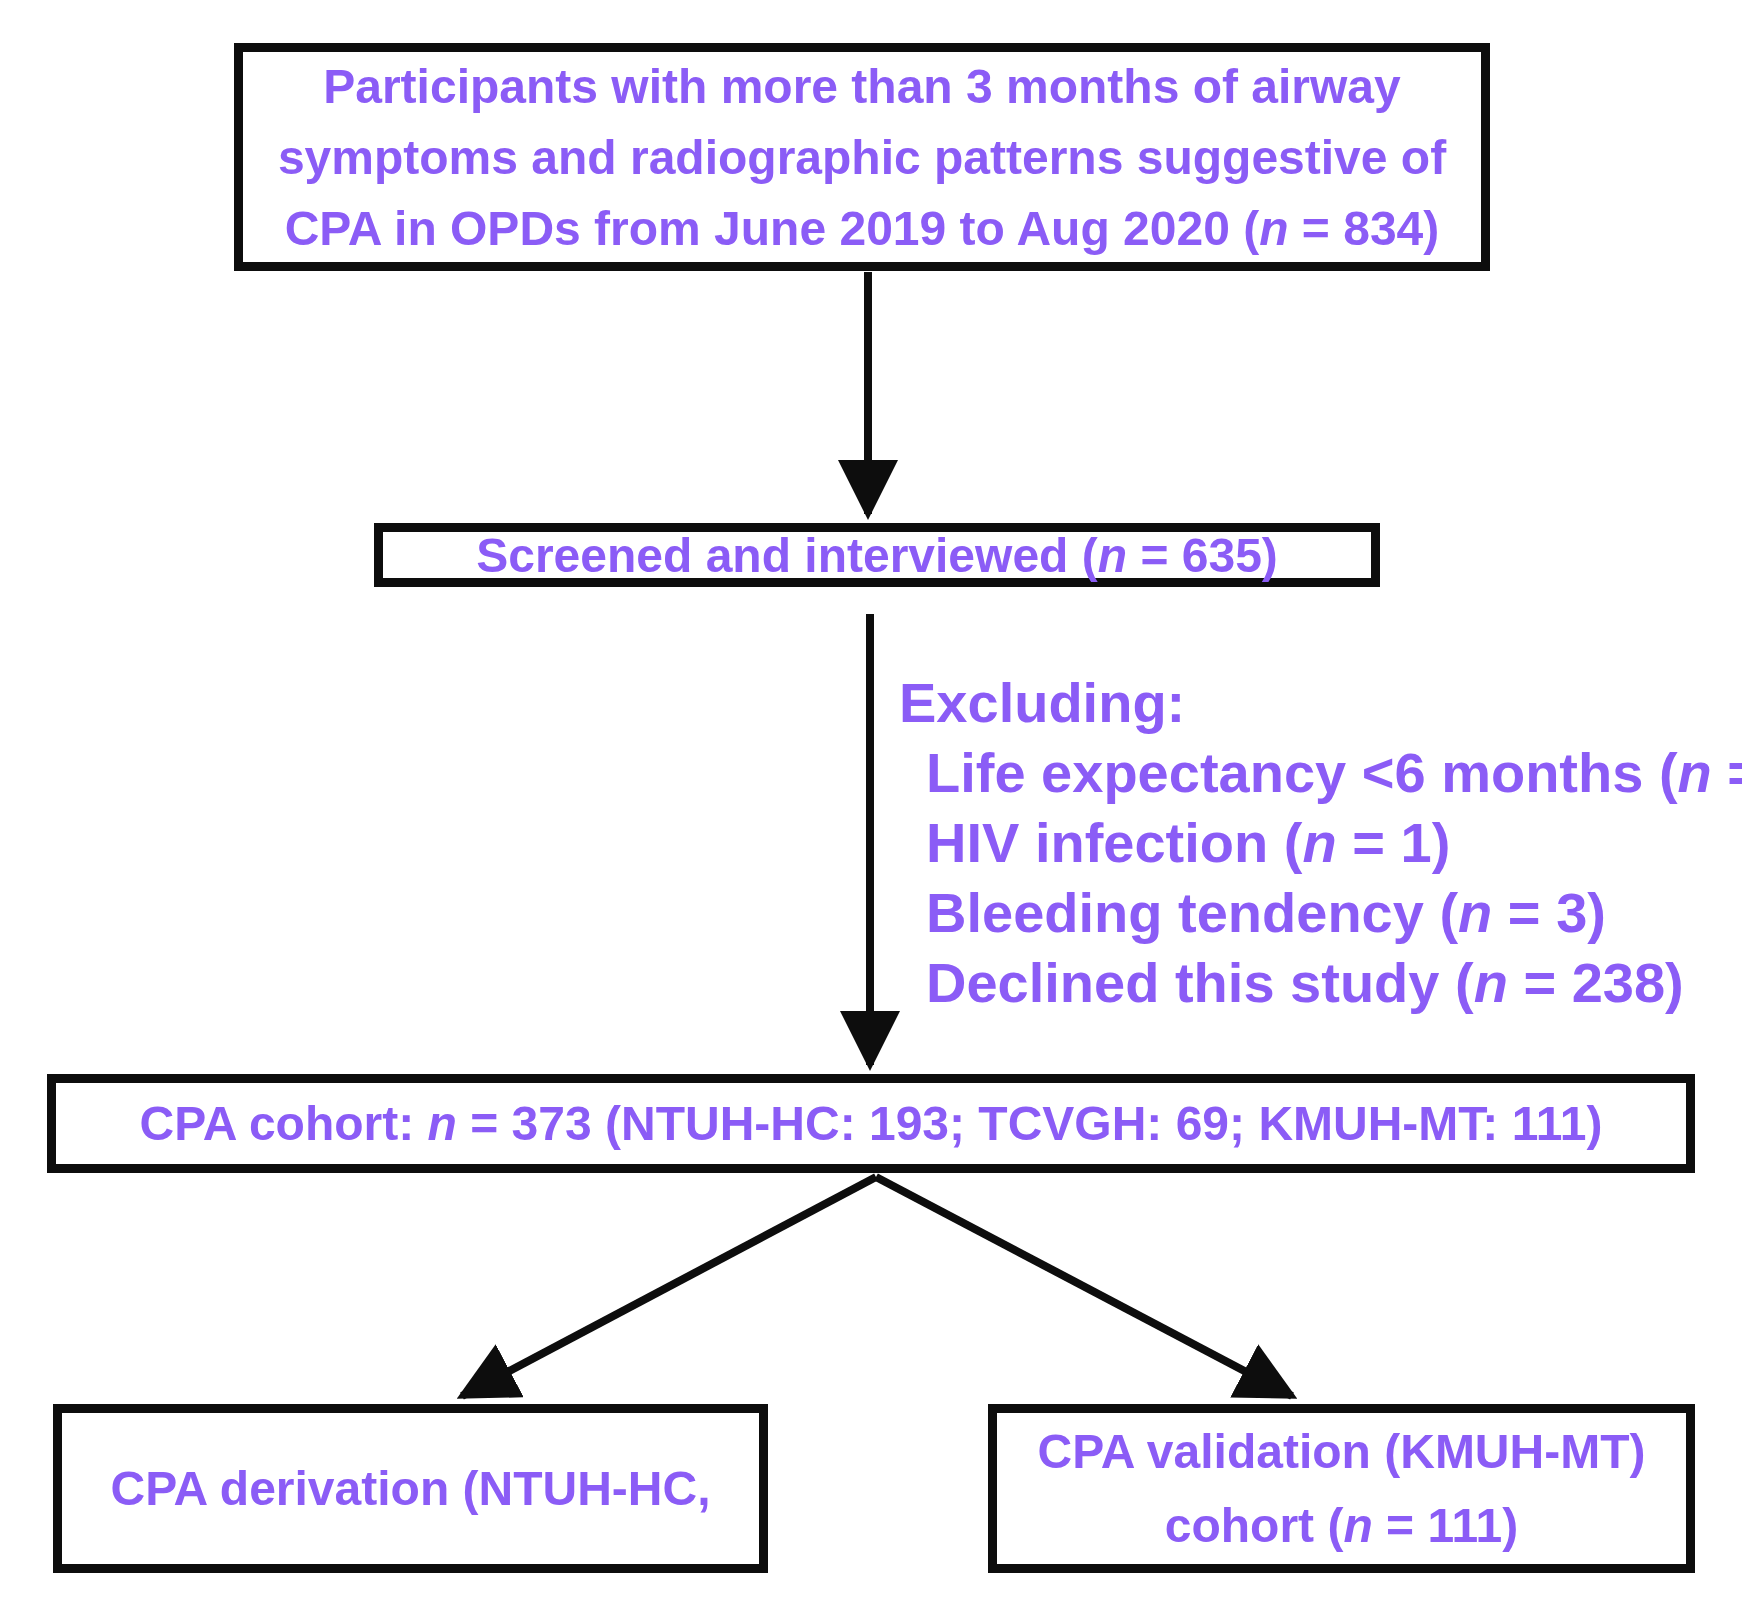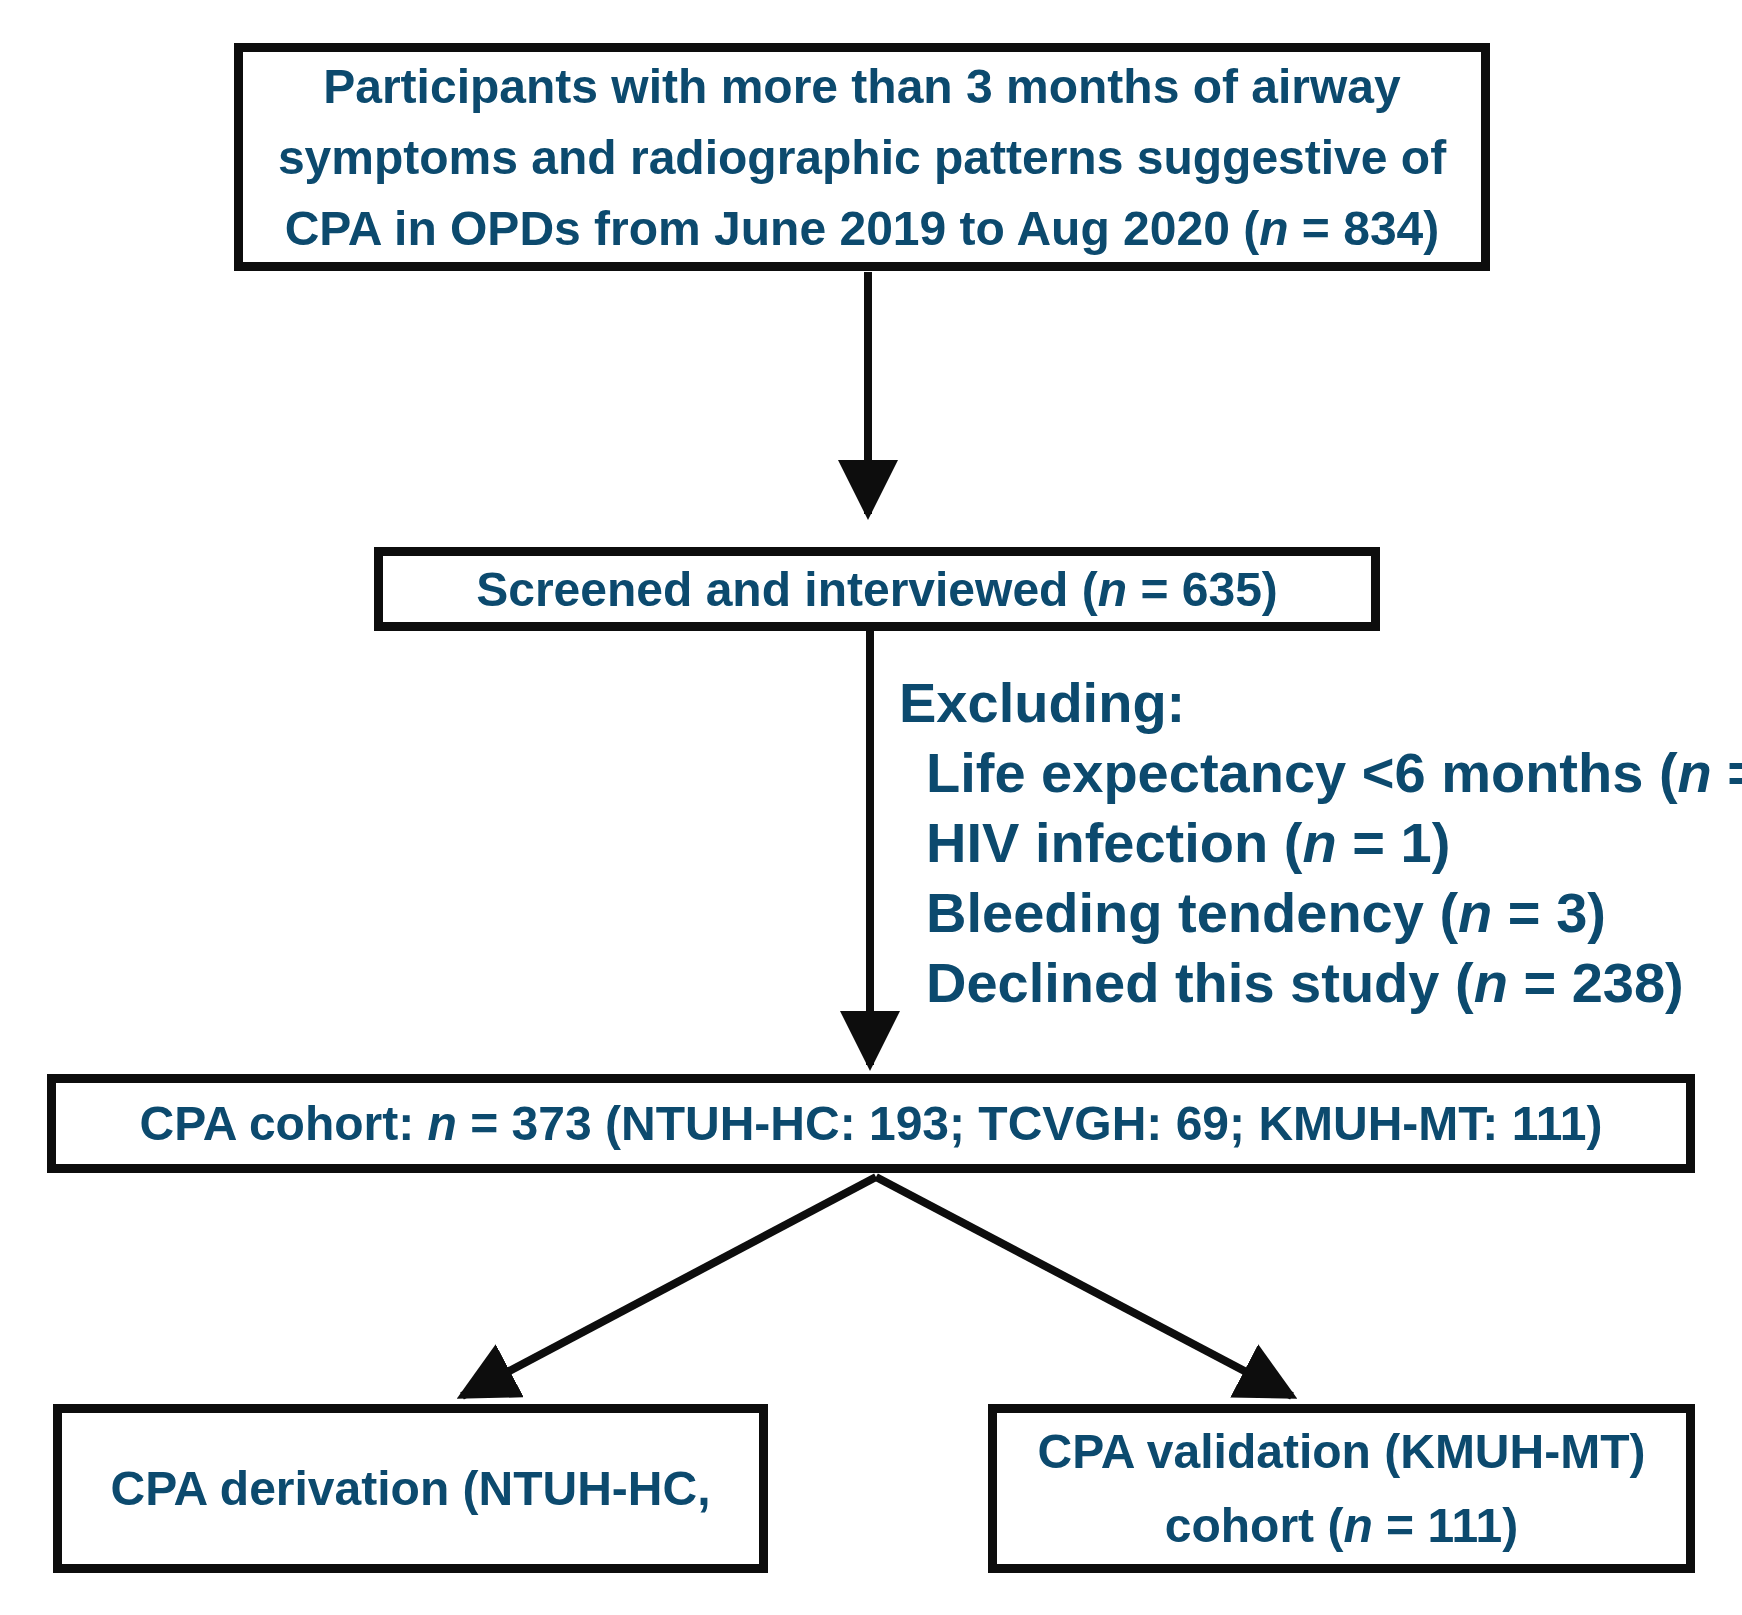--- a/index.html
+++ b/index.html
@@ -7,21 +7,21 @@
     padding: 0;
     background: #ffffff;
   }
   #canvas {
     position: relative;
     width: 1742px;
     height: 1615px;
     background: #ffffff;
     font-family: "Liberation Sans", sans-serif;
     font-weight: 700;
-    color: #0c4a6e;
+    color: #8b5cf6;
     overflow: hidden;
   }
   #arrow-layer {
     position: absolute;
     left: 0; top: 0;
     width: 1742px;
     height: 1615px;
   }
   .flowbox {
     position: absolute;
@@ -34,21 +34,21 @@
     justify-content: center;
     text-align: center;
     z-index: 2;
   }
   .flowbox .line {
     white-space: nowrap;
     font-size: 48px;
     line-height: 71px;
   }
   #box-participants { left: 234px; top: 43px;  width: 1256px; height: 228px; }
-  #box-screened     { left: 374px; top: 547px; width: 1006px; height: 84px;  }
+  #box-screened     { left: 374px; top: 523px; width: 1006px; height: 64px;  }
   #box-cpa-cohort   { left: 47px;  top: 1074px; width: 1648px; height: 99px; }
   #box-derivation   { left: 53px;  top: 1404px; width: 715px; height: 169px; }
   #box-validation   { left: 988px; top: 1404px; width: 707px; height: 169px; }
   #box-derivation .line, #box-validation .line { line-height: 74px; }
 
   #exclusion-block {
     position: absolute;
     left: 899px;
     top: 668px;
     z-index: 2;

